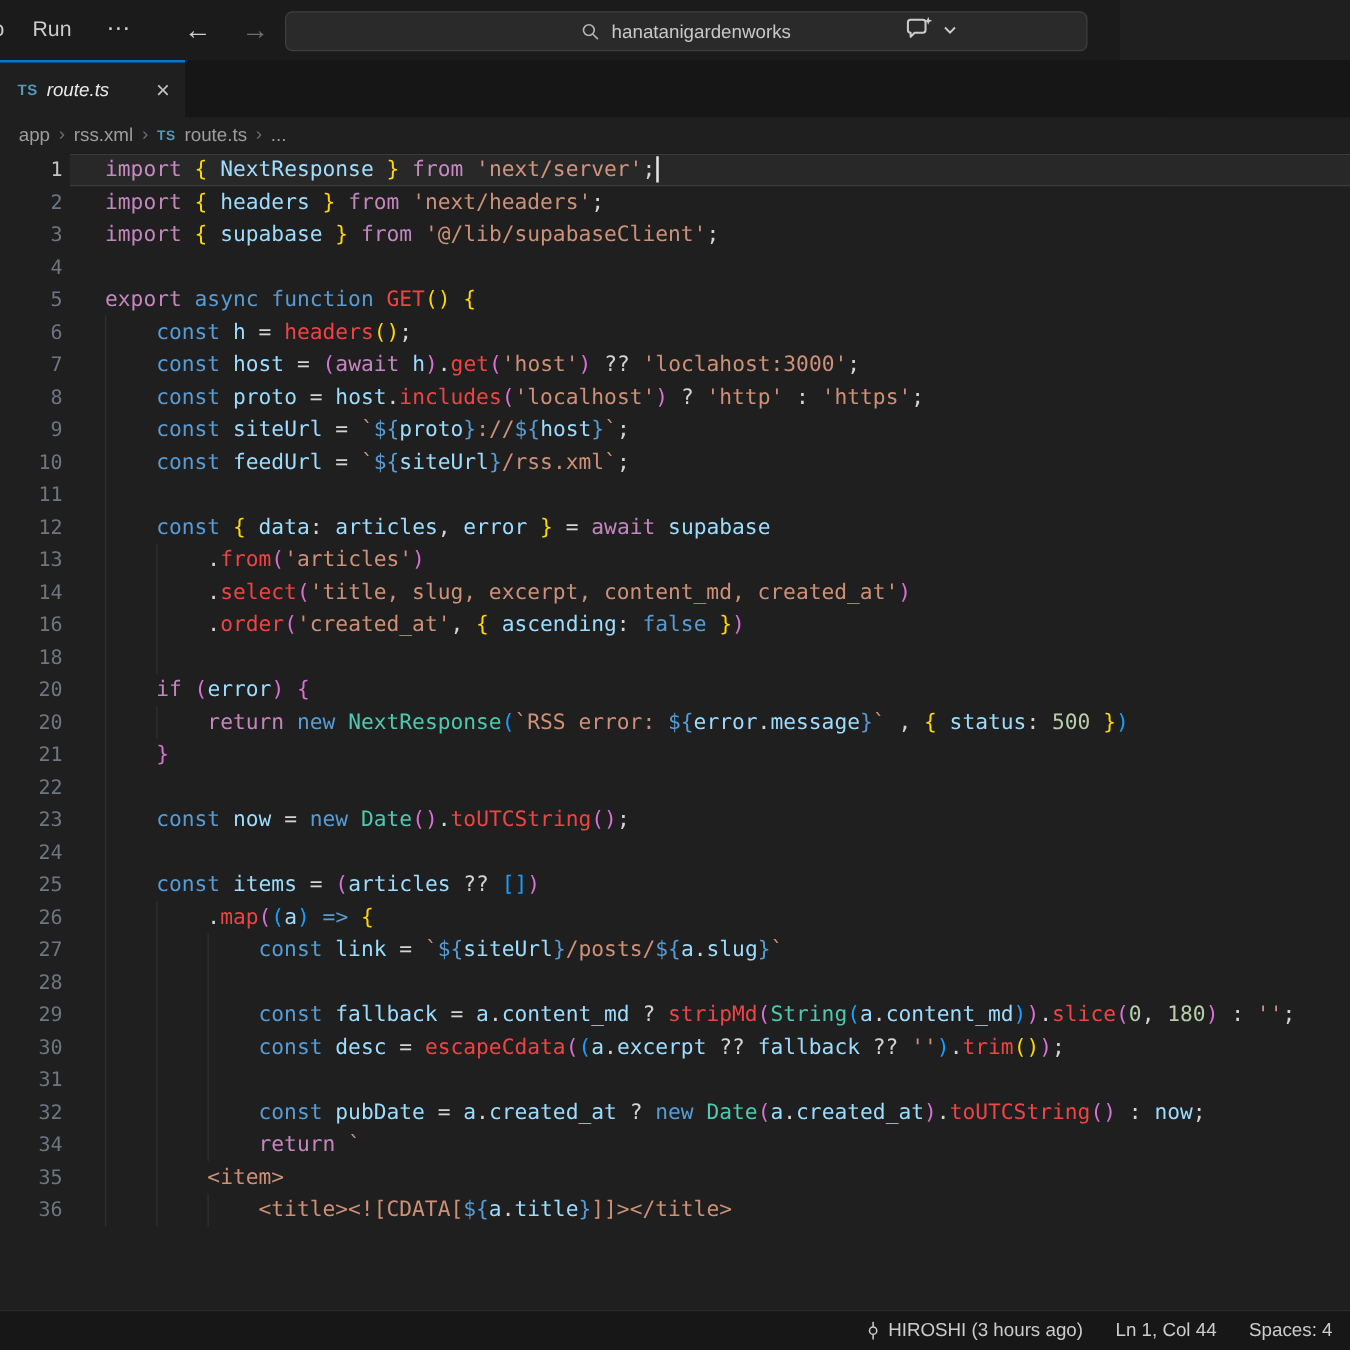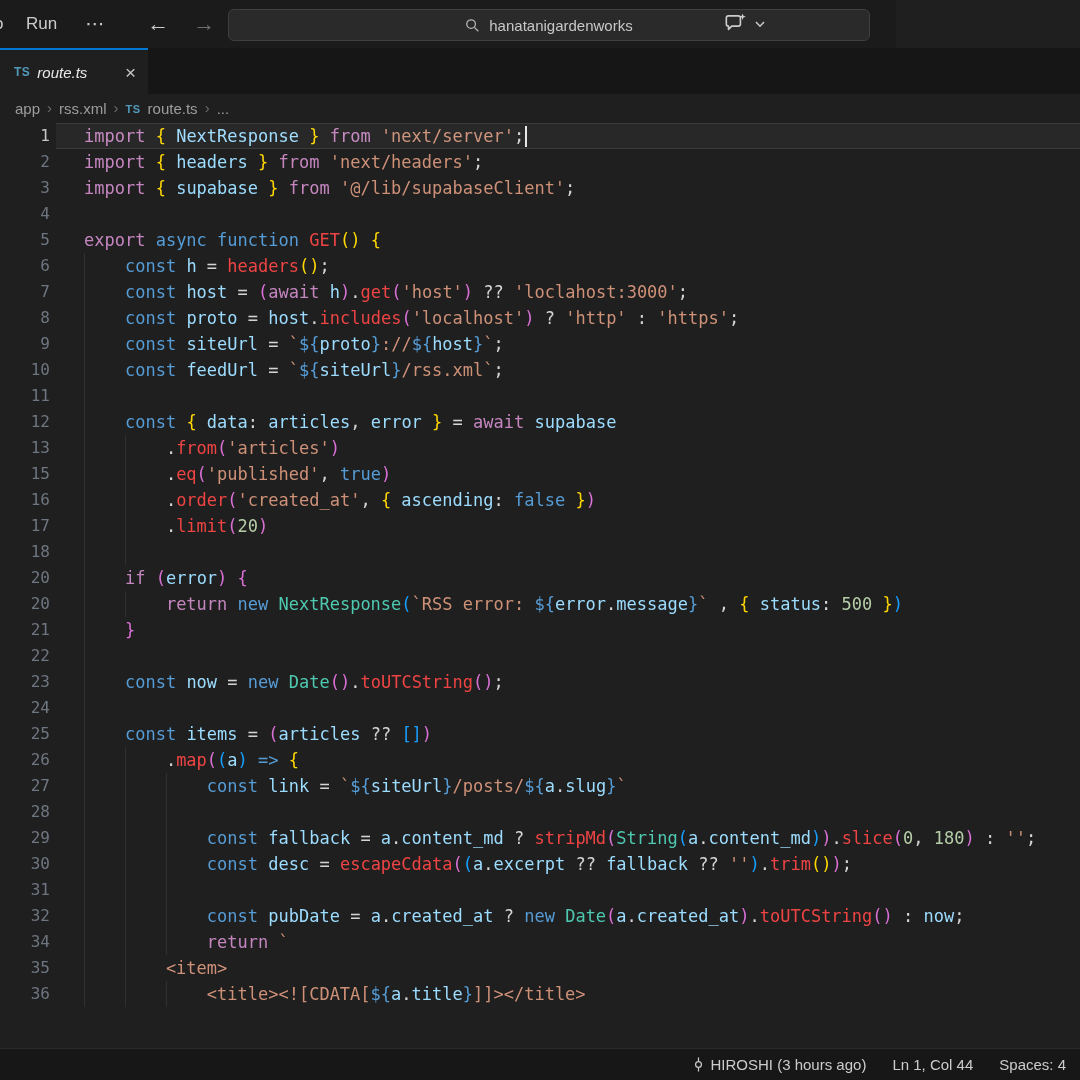--- a/index.html
+++ b/index.html
@@ -118,23 +118,22 @@
       <div class="code-line"><span class="ln">4</span></div>
       <div class="code-line"><span class="ln">5</span><span class="tk-k">export </span><span class="tk-c">async </span><span class="tk-c">function </span><span class="tk-f">GET</span><span class="tk-b1">()</span><span class="tk-p"> </span><span class="tk-b1">{</span></div>
       <div class="code-line"><span class="ln">6</span><span class="guide" style="left: 84px;"></span><span class="tk-p">    </span><span class="tk-c">const </span><span class="tk-v">h</span><span class="tk-p"> = </span><span class="tk-f">headers</span><span class="tk-b1">()</span><span class="tk-p">;</span></div>
       <div class="code-line"><span class="ln">7</span><span class="guide" style="left: 84px;"></span><span class="tk-p">    </span><span class="tk-c">const </span><span class="tk-v">host</span><span class="tk-p"> = </span><span class="tk-b2">(</span><span class="tk-k">await </span><span class="tk-v">h</span><span class="tk-b2">)</span><span class="tk-p">.</span><span class="tk-f">get</span><span class="tk-b2">(</span><span class="tk-s">'host'</span><span class="tk-b2">)</span><span class="tk-p"> ?? </span><span class="tk-s">'loclahost:3000'</span><span class="tk-p">;</span></div>
       <div class="code-line"><span class="ln">8</span><span class="guide" style="left: 84px;"></span><span class="tk-p">    </span><span class="tk-c">const </span><span class="tk-v">proto</span><span class="tk-p"> = </span><span class="tk-v">host</span><span class="tk-p">.</span><span class="tk-f">includes</span><span class="tk-b2">(</span><span class="tk-s">'localhost'</span><span class="tk-b2">)</span><span class="tk-p"> ? </span><span class="tk-s">'http'</span><span class="tk-p"> : </span><span class="tk-s">'https'</span><span class="tk-p">;</span></div>
       <div class="code-line"><span class="ln">9</span><span class="guide" style="left: 84px;"></span><span class="tk-p">    </span><span class="tk-c">const </span><span class="tk-v">siteUrl</span><span class="tk-p"> = </span><span class="tk-s">`</span><span class="tk-c">${</span><span class="tk-v">proto</span><span class="tk-c">}</span><span class="tk-s">://</span><span class="tk-c">${</span><span class="tk-v">host</span><span class="tk-c">}</span><span class="tk-s">`</span><span class="tk-p">;</span></div>
       <div class="code-line"><span class="ln">10</span><span class="guide" style="left: 84px;"></span><span class="tk-p">    </span><span class="tk-c">const </span><span class="tk-v">feedUrl</span><span class="tk-p"> = </span><span class="tk-s">`</span><span class="tk-c">${</span><span class="tk-v">siteUrl</span><span class="tk-c">}</span><span class="tk-s">/rss.xml`</span><span class="tk-p">;</span></div>
       <div class="code-line"><span class="ln">11</span><span class="guide" style="left: 84px;"></span></div>
       <div class="code-line"><span class="ln">12</span><span class="guide" style="left: 84px;"></span><span class="tk-p">    </span><span class="tk-c">const </span><span class="tk-b1">{ </span><span class="tk-v">data</span><span class="tk-p">: </span><span class="tk-v">articles</span><span class="tk-p">, </span><span class="tk-v">error</span><span class="tk-b1"> }</span><span class="tk-p"> = </span><span class="tk-k">await </span><span class="tk-v">supabase</span></div>
       <div class="code-line"><span class="ln">13</span><span class="guide" style="left: 84px;"></span><span class="guide" style="left: 124.936px;"></span><span class="tk-p">        .</span><span class="tk-f">from</span><span class="tk-b2">(</span><span class="tk-s">'articles'</span><span class="tk-b2">)</span></div>
-      <div class="code-line"><span class="ln">15</span><span class="guide" style="left: 84px;"></span><span class="guide" style="left: 124.936px;"></span><span class="tk-p">        .</span><span class="tk-f">eq</span><span class="tk-b2">(</span><span class="tk-s">'published'</span><span class="tk-p">, </span><span class="tk-c">true</span><span class="tk-b2">)</span></div>
+      <div class="code-line"><span class="ln">14</span><span class="guide" style="left: 84px;"></span><span class="guide" style="left: 124.936px;"></span><span class="tk-p">        .</span><span class="tk-f">select</span><span class="tk-b2">(</span><span class="tk-s">'title, slug, excerpt, content_md, created_at'</span><span class="tk-b2">)</span></div>
       <div class="code-line"><span class="ln">16</span><span class="guide" style="left: 84px;"></span><span class="guide" style="left: 124.936px;"></span><span class="tk-p">        .</span><span class="tk-f">order</span><span class="tk-b2">(</span><span class="tk-s">'created_at'</span><span class="tk-p">, </span><span class="tk-b1">{ </span><span class="tk-v">ascending</span><span class="tk-p">: </span><span class="tk-c">false</span><span class="tk-b1"> }</span><span class="tk-b2">)</span></div>
-      <div class="code-line"><span class="ln">17</span><span class="guide" style="left: 84px;"></span><span class="guide" style="left: 124.936px;"></span><span class="tk-p">        .</span><span class="tk-f">limit</span><span class="tk-b2">(</span><span class="tk-n">20</span><span class="tk-b2">)</span></div>
       <div class="code-line"><span class="ln">18</span><span class="guide" style="left: 84px;"></span><span class="guide" style="left: 124.936px;"></span></div>
       <div class="code-line"><span class="ln">20</span><span class="guide" style="left: 84px;"></span><span class="tk-p">    </span><span class="tk-k">if </span><span class="tk-b2">(</span><span class="tk-v">error</span><span class="tk-b2">)</span><span class="tk-p"> </span><span class="tk-b2">{</span></div>
       <div class="code-line"><span class="ln">20</span><span class="guide" style="left: 84px;"></span><span class="guide" style="left: 124.936px;"></span><span class="tk-p">        </span><span class="tk-k">return </span><span class="tk-c">new </span><span class="tk-cl">NextResponse</span><span class="tk-b3">(</span><span class="tk-s">`RSS error: </span><span class="tk-c">${</span><span class="tk-v">error</span><span class="tk-p">.</span><span class="tk-v">message</span><span class="tk-c">}</span><span class="tk-s">`</span><span class="tk-p"> , </span><span class="tk-b1">{ </span><span class="tk-v">status</span><span class="tk-p">: </span><span class="tk-n">500</span><span class="tk-b1"> }</span><span class="tk-b3">)</span></div>
       <div class="code-line"><span class="ln">21</span><span class="guide" style="left: 84px;"></span><span class="tk-p">    </span><span class="tk-b2">}</span></div>
       <div class="code-line"><span class="ln">22</span><span class="guide" style="left: 84px;"></span></div>
       <div class="code-line"><span class="ln">23</span><span class="guide" style="left: 84px;"></span><span class="tk-p">    </span><span class="tk-c">const </span><span class="tk-v">now</span><span class="tk-p"> = </span><span class="tk-c">new </span><span class="tk-cl">Date</span><span class="tk-b2">()</span><span class="tk-p">.</span><span class="tk-f">toUTCString</span><span class="tk-b2">()</span><span class="tk-p">;</span></div>
       <div class="code-line"><span class="ln">24</span><span class="guide" style="left: 84px;"></span></div>
       <div class="code-line"><span class="ln">25</span><span class="guide" style="left: 84px;"></span><span class="tk-p">    </span><span class="tk-c">const </span><span class="tk-v">items</span><span class="tk-p"> = </span><span class="tk-b2">(</span><span class="tk-v">articles</span><span class="tk-p"> ?? </span><span class="tk-b3">[]</span><span class="tk-b2">)</span></div>
       <div class="code-line"><span class="ln">26</span><span class="guide" style="left: 84px;"></span><span class="guide" style="left: 124.936px;"></span><span class="tk-p">        .</span><span class="tk-f">map</span><span class="tk-b2">(</span><span class="tk-b3">(</span><span class="tk-v">a</span><span class="tk-b3">)</span><span class="tk-p"> </span><span class="tk-c">=&gt;</span><span class="tk-p"> </span><span class="tk-b1">{</span></div>
       <div class="code-line"><span class="ln">27</span><span class="guide" style="left: 84px;"></span><span class="guide" style="left: 124.936px;"></span><span class="guide" style="left: 165.872px;"></span><span class="tk-p">            </span><span class="tk-c">const </span><span class="tk-v">link</span><span class="tk-p"> = </span><span class="tk-s">`</span><span class="tk-c">${</span><span class="tk-v">siteUrl</span><span class="tk-c">}</span><span class="tk-s">/posts/</span><span class="tk-c">${</span><span class="tk-v">a</span><span class="tk-p">.</span><span class="tk-v">slug</span><span class="tk-c">}</span><span class="tk-s">`</span></div>

